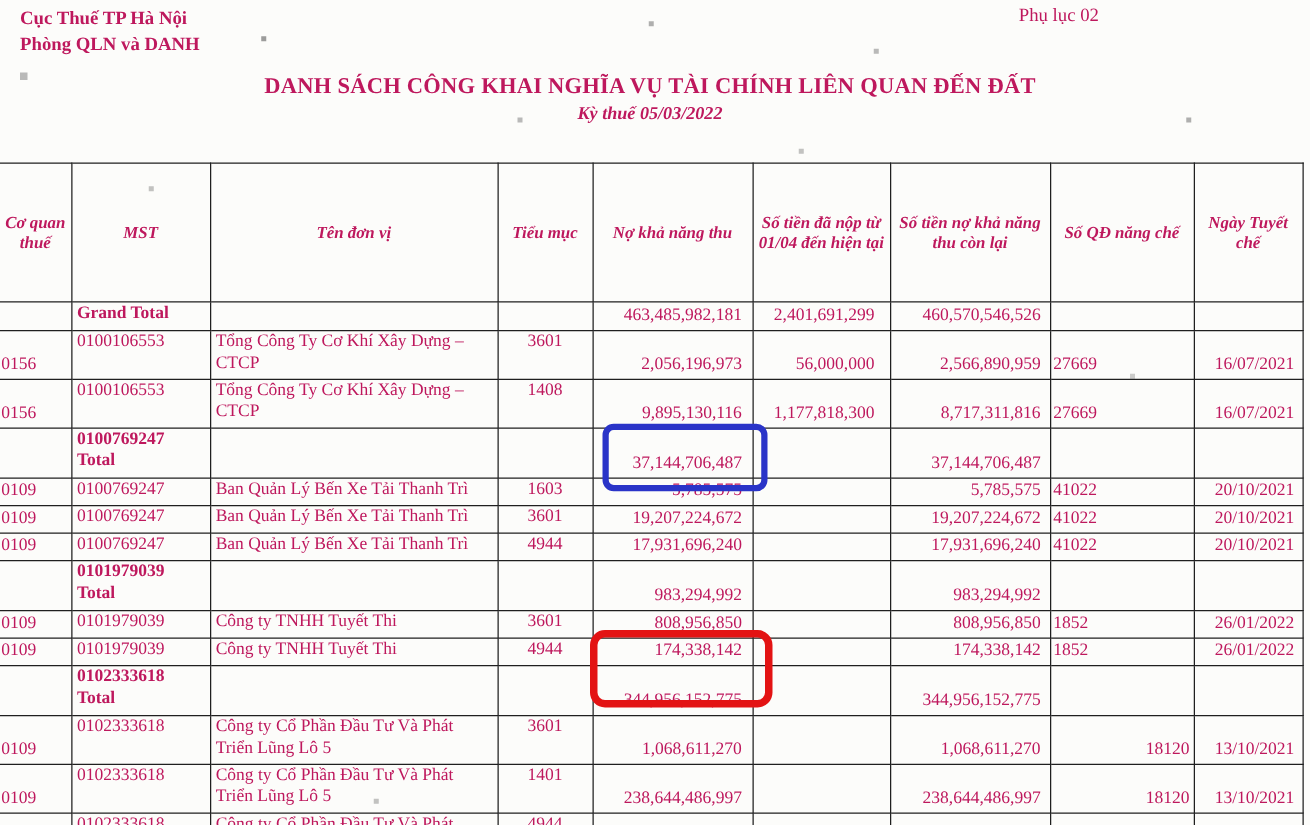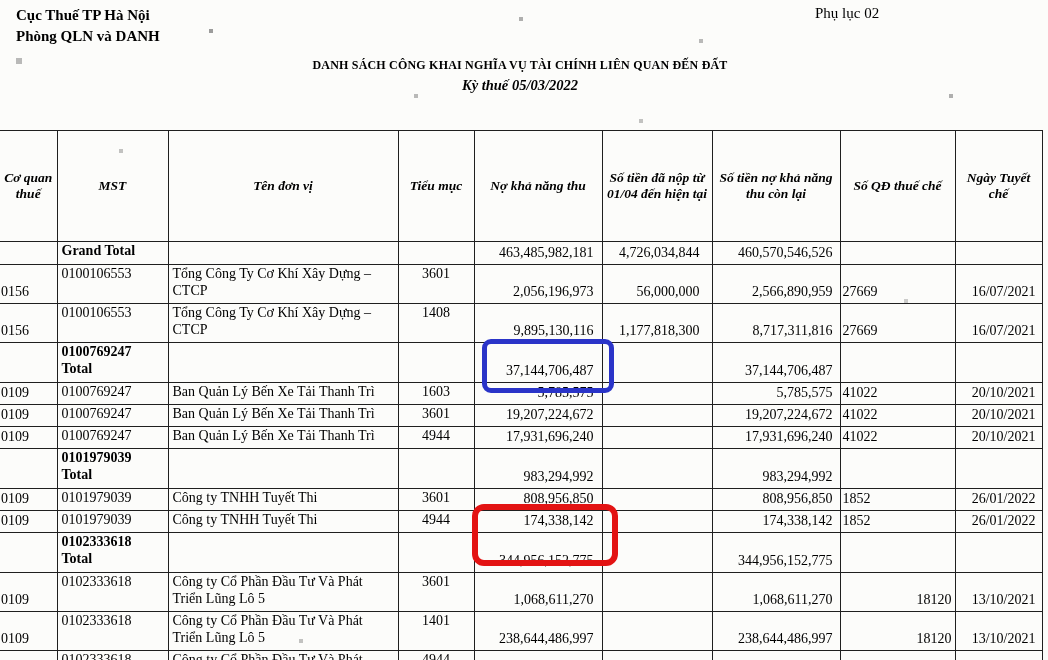--- a/index.html
+++ b/index.html
@@ -1,24 +1,24 @@
 <!DOCTYPE html>
 <html><head>
 <meta charset="utf-8">
 <style>
   html,body { margin:0; padding:0; }
   .page {
     position:relative; width:1048px; height:660px;
     background:#fcfcfa; overflow:hidden;
-    font-family:"Liberation Serif", serif; color:#000000;
+    font-family:"Liberation Serif", serif; color:#be185d;
   }
   .corner-block { position:absolute; top:5px; left:16px; font-weight:bold; font-size:15px; line-height:1.4; }
   .appendix { position:absolute; top:5px; left:815px; font-weight:normal; font-size:15px; }
   .title-block { position:absolute; top:58px; left:0; width:1040px; text-align:center; }
-  .doc-title { font-weight:bold; font-size:12px; letter-spacing:0.2px; }
+  .doc-title { font-weight:bold; font-size:18px; letter-spacing:0.2px; }
   .doc-subtitle { font-weight:bold; font-style:italic; font-size:14.5px; margin-top:4px; }
 
   table.main {
     position:absolute; top:130px; left:0; width:1042px;
     border-collapse:collapse; table-layout:fixed;
   }
   .main th, .main td {
     border:1.6px solid #1f1f1f; padding:0 4px; overflow:hidden;
     font-size:14px; line-height:1.18;
   }
@@ -87,32 +87,32 @@
     </colgroup>
     <thead>
       <tr>
           <th>Cơ quan thuế</th>
           <th>MST</th>
           <th>Tên đơn vị</th>
           <th>Tiểu mục</th>
           <th>Nợ khả năng thu</th>
           <th>Số tiền đã nộp từ 01/04 đến hiện tại</th>
           <th>Số tiền nợ khả năng thu còn lại</th>
-          <th>Số QĐ thuế chế</th>
+          <th>Số QĐ năng chế</th>
           <th>Ngày Tuyết chế</th>
         </tr>
     </thead>
     <tbody>
         <tr class="r-grand">
           <td class="c0"></td>
           <td class="c1">Grand Total</td>
           <td class="c2"></td>
           <td class="c3"></td>
           <td class="c4">463,485,982,181</td>
-          <td class="c5">4,726,034,844</td>
+          <td class="c5">2,401,691,299</td>
           <td class="c6">460,570,546,526</td>
           <td class="c7"></td>
           <td class="c8"></td>
         </tr>
         <tr class="r-d2">
           <td class="c0">0156</td>
           <td class="c1">0100106553</td>
           <td class="c2">Tổng Công Ty Cơ Khí Xây Dựng – CTCP</td>
           <td class="c3">3601</td>
           <td class="c4">2,056,196,973</td>

